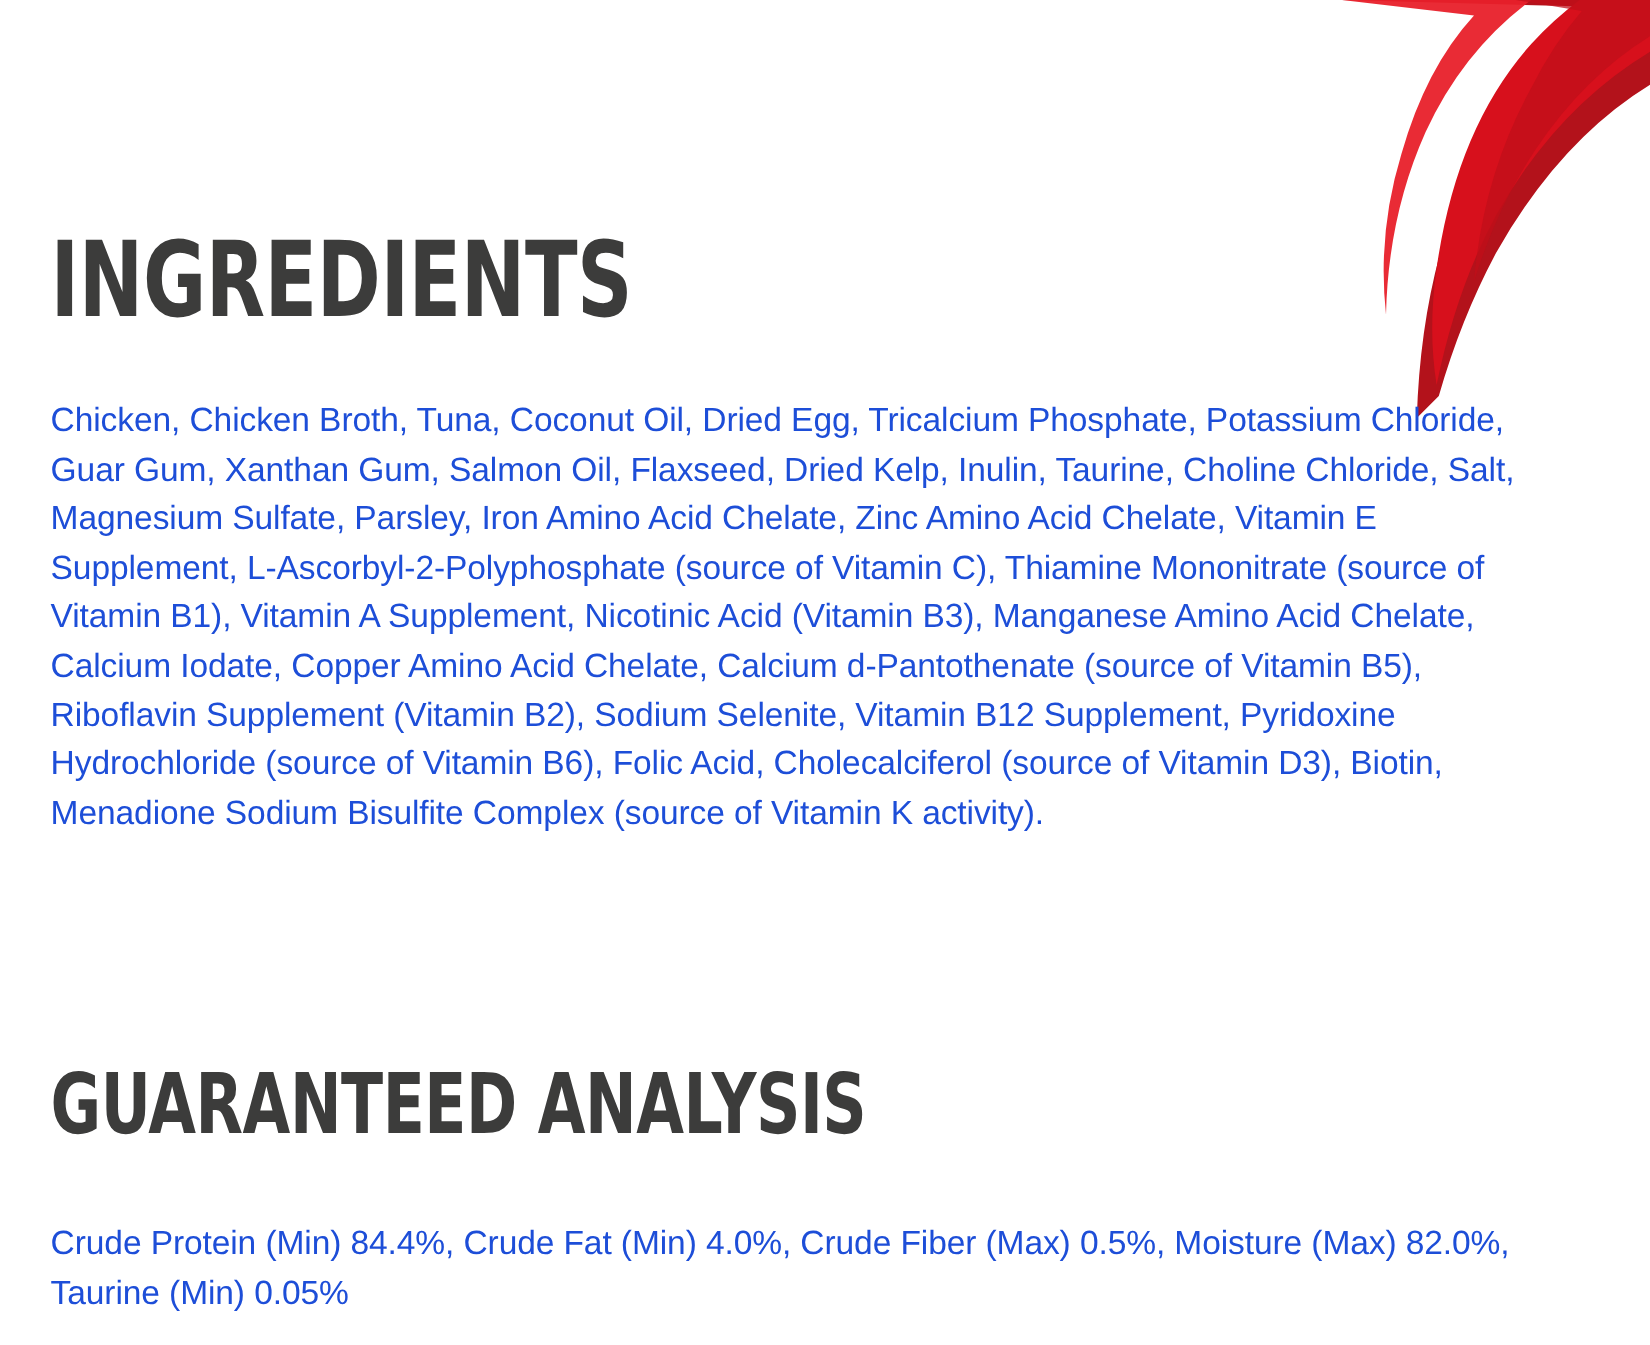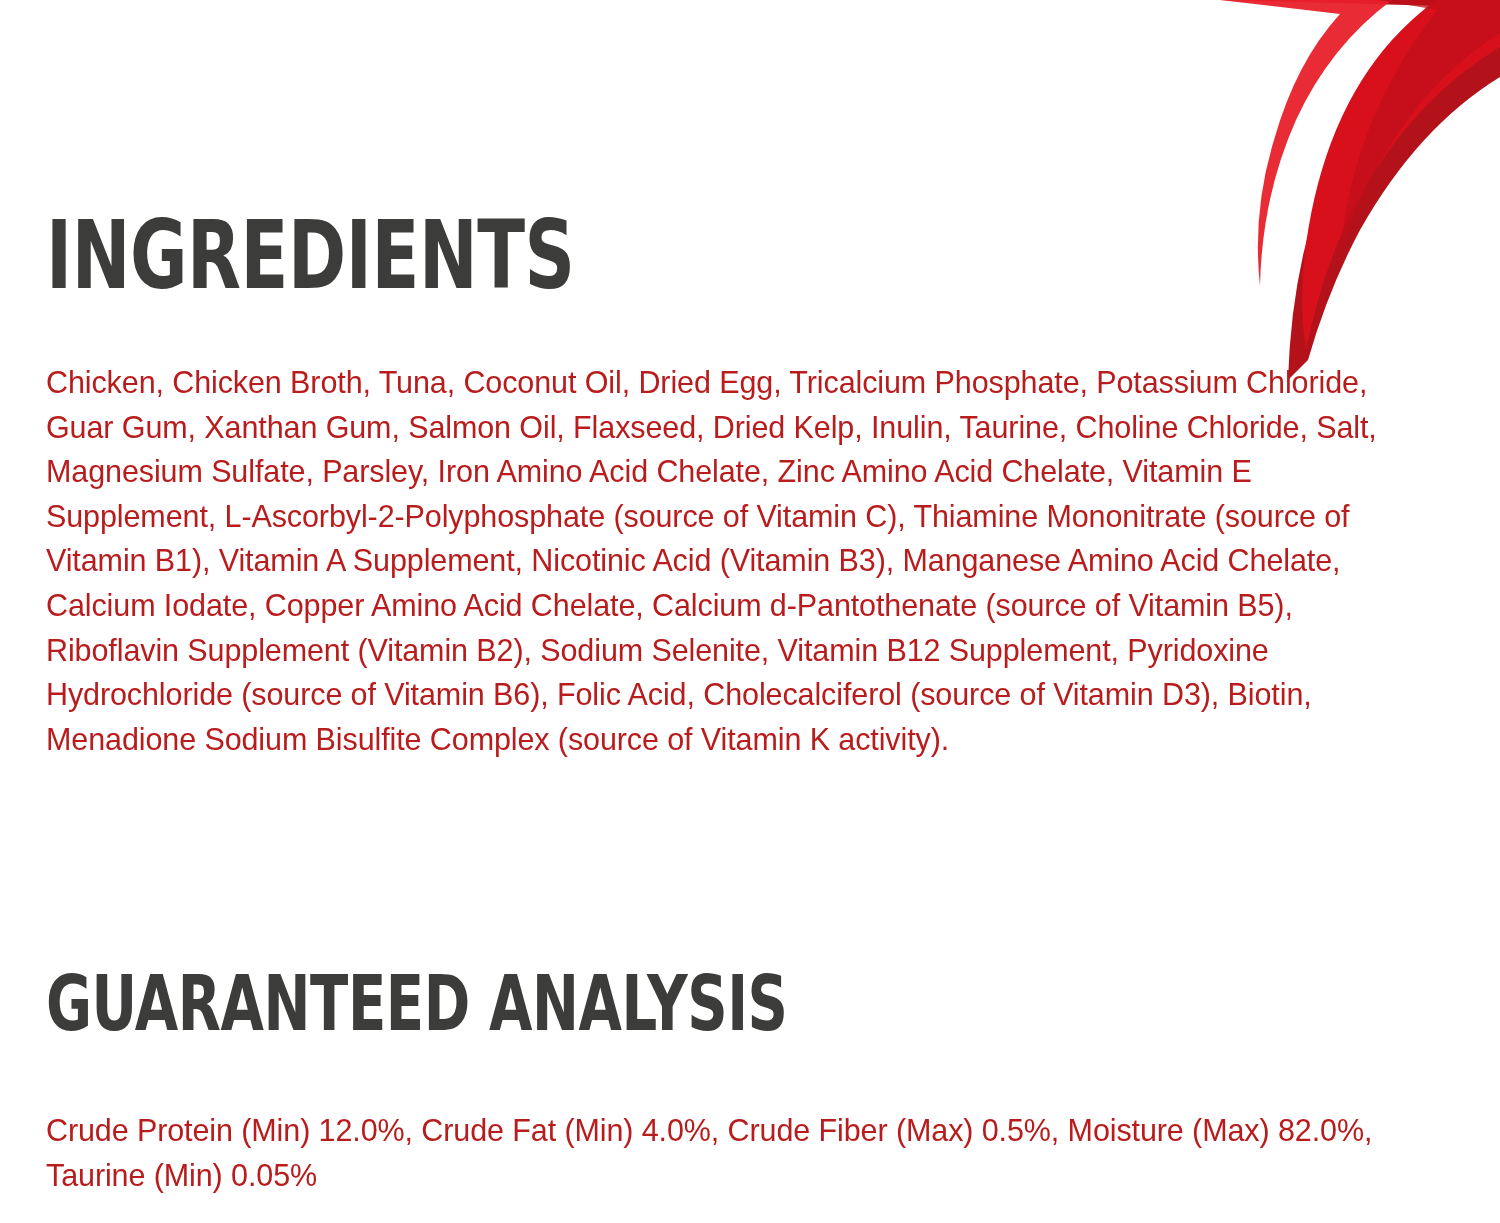--- a/index.html
+++ b/index.html
@@ -59,21 +59,21 @@
 
   #analysis-heading {
     font-size: 76px;
     position: absolute;
     top: 966px;
     left: 34px;
   }
 
   .body-copy {
     font-family: "Liberation Sans", sans-serif;
-    color: #b91c1c;
+    color: #1d4ed8;
     font-size: 30.5px;
     line-height: 44.6px;
     letter-spacing: -0.1px;
     margin: 0;
     max-width: 1360px;
   }
 
   #ingredients-text {
     position: absolute;
     top: 360px;
@@ -101,15 +101,15 @@
       <path d="M286 0 L420 0 L420 26 Q352 64 304 136 Q268 190 248 256 Q256 160 300 80 Q320 40 346 10 Z" fill="#c00f19" opacity="0.75"></path>
     </svg>
   </div>
 
   <h1 class="section-heading" id="ingredients-heading">INGREDIENTS</h1>
 
   <p class="body-copy" id="ingredients-text">Chicken, Chicken Broth, Tuna, Coconut Oil, Dried Egg, Tricalcium Phosphate, Potassium Chloride, Guar Gum, Xanthan Gum, Salmon Oil, Flaxseed, Dried Kelp, Inulin, Taurine, Choline Chloride, Salt,  Magnesium Sulfate, Parsley, Iron Amino Acid Chelate, Zinc Amino Acid Chelate, Vitamin E Supplement, L-Ascorbyl-2-Polyphosphate (source of Vitamin C), Thiamine Mononitrate (source of Vitamin B1),  Vitamin A Supplement, Nicotinic Acid  (Vitamin B3), Manganese Amino Acid Chelate, Calcium Iodate,  Copper Amino Acid  Chelate,  Calcium d-Pantothenate (source of Vitamin B5),  Riboflavin Supplement (Vitamin B2), Sodium Selenite, Vitamin B12 Supplement, Pyridoxine Hydrochloride (source of Vitamin B6), Folic Acid, Cholecalciferol (source of Vitamin D3), Biotin, Menadione Sodium Bisulfite Complex (source of Vitamin K activity).</p>
 
   <h1 class="section-heading" id="analysis-heading">GUARANTEED ANALYSIS</h1>
 
-  <p class="body-copy" id="analysis-text">Crude Protein (Min) 12.0%, Crude Fat (Min) 4.0%, Crude Fiber (Max) 0.5%, Moisture (Max) 82.0%, Taurine (Min) 0.05%</p>
+  <p class="body-copy" id="analysis-text">Crude Protein (Min) 84.4%, Crude Fat (Min) 4.0%, Crude Fiber (Max) 0.5%, Moisture (Max) 82.0%, Taurine (Min) 0.05%</p>
 
 </div>
 
 </body></html>

